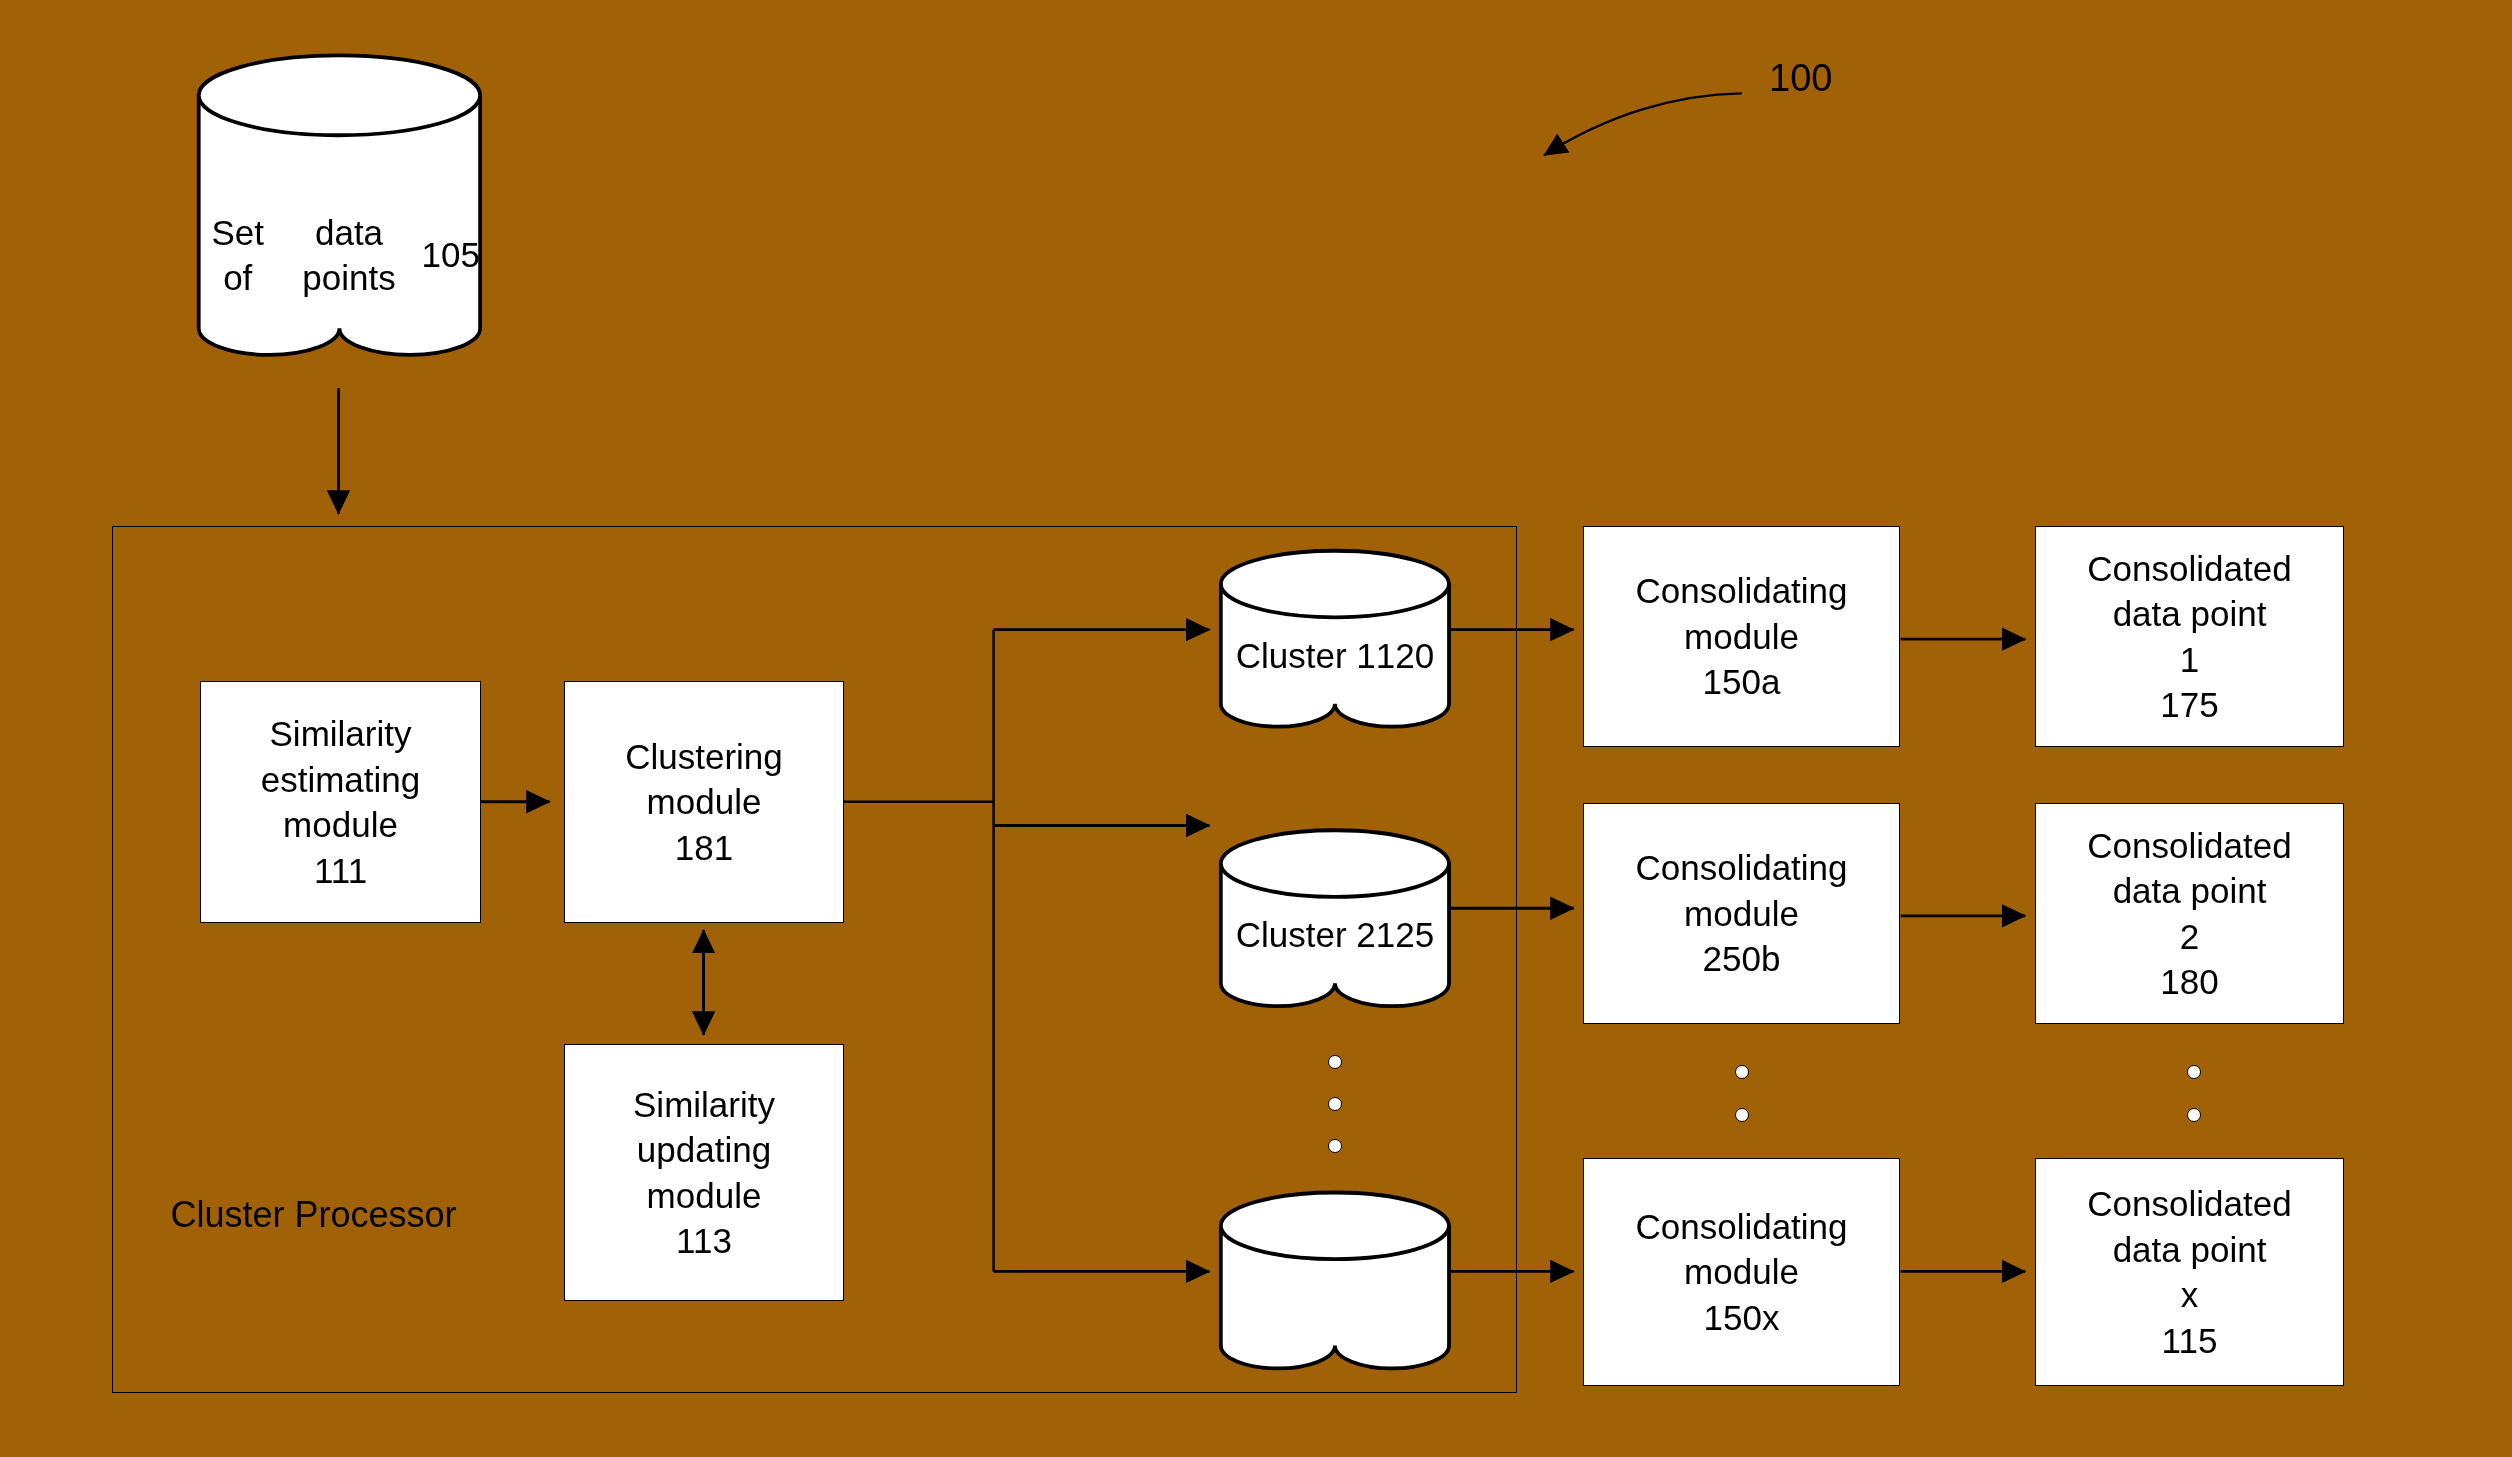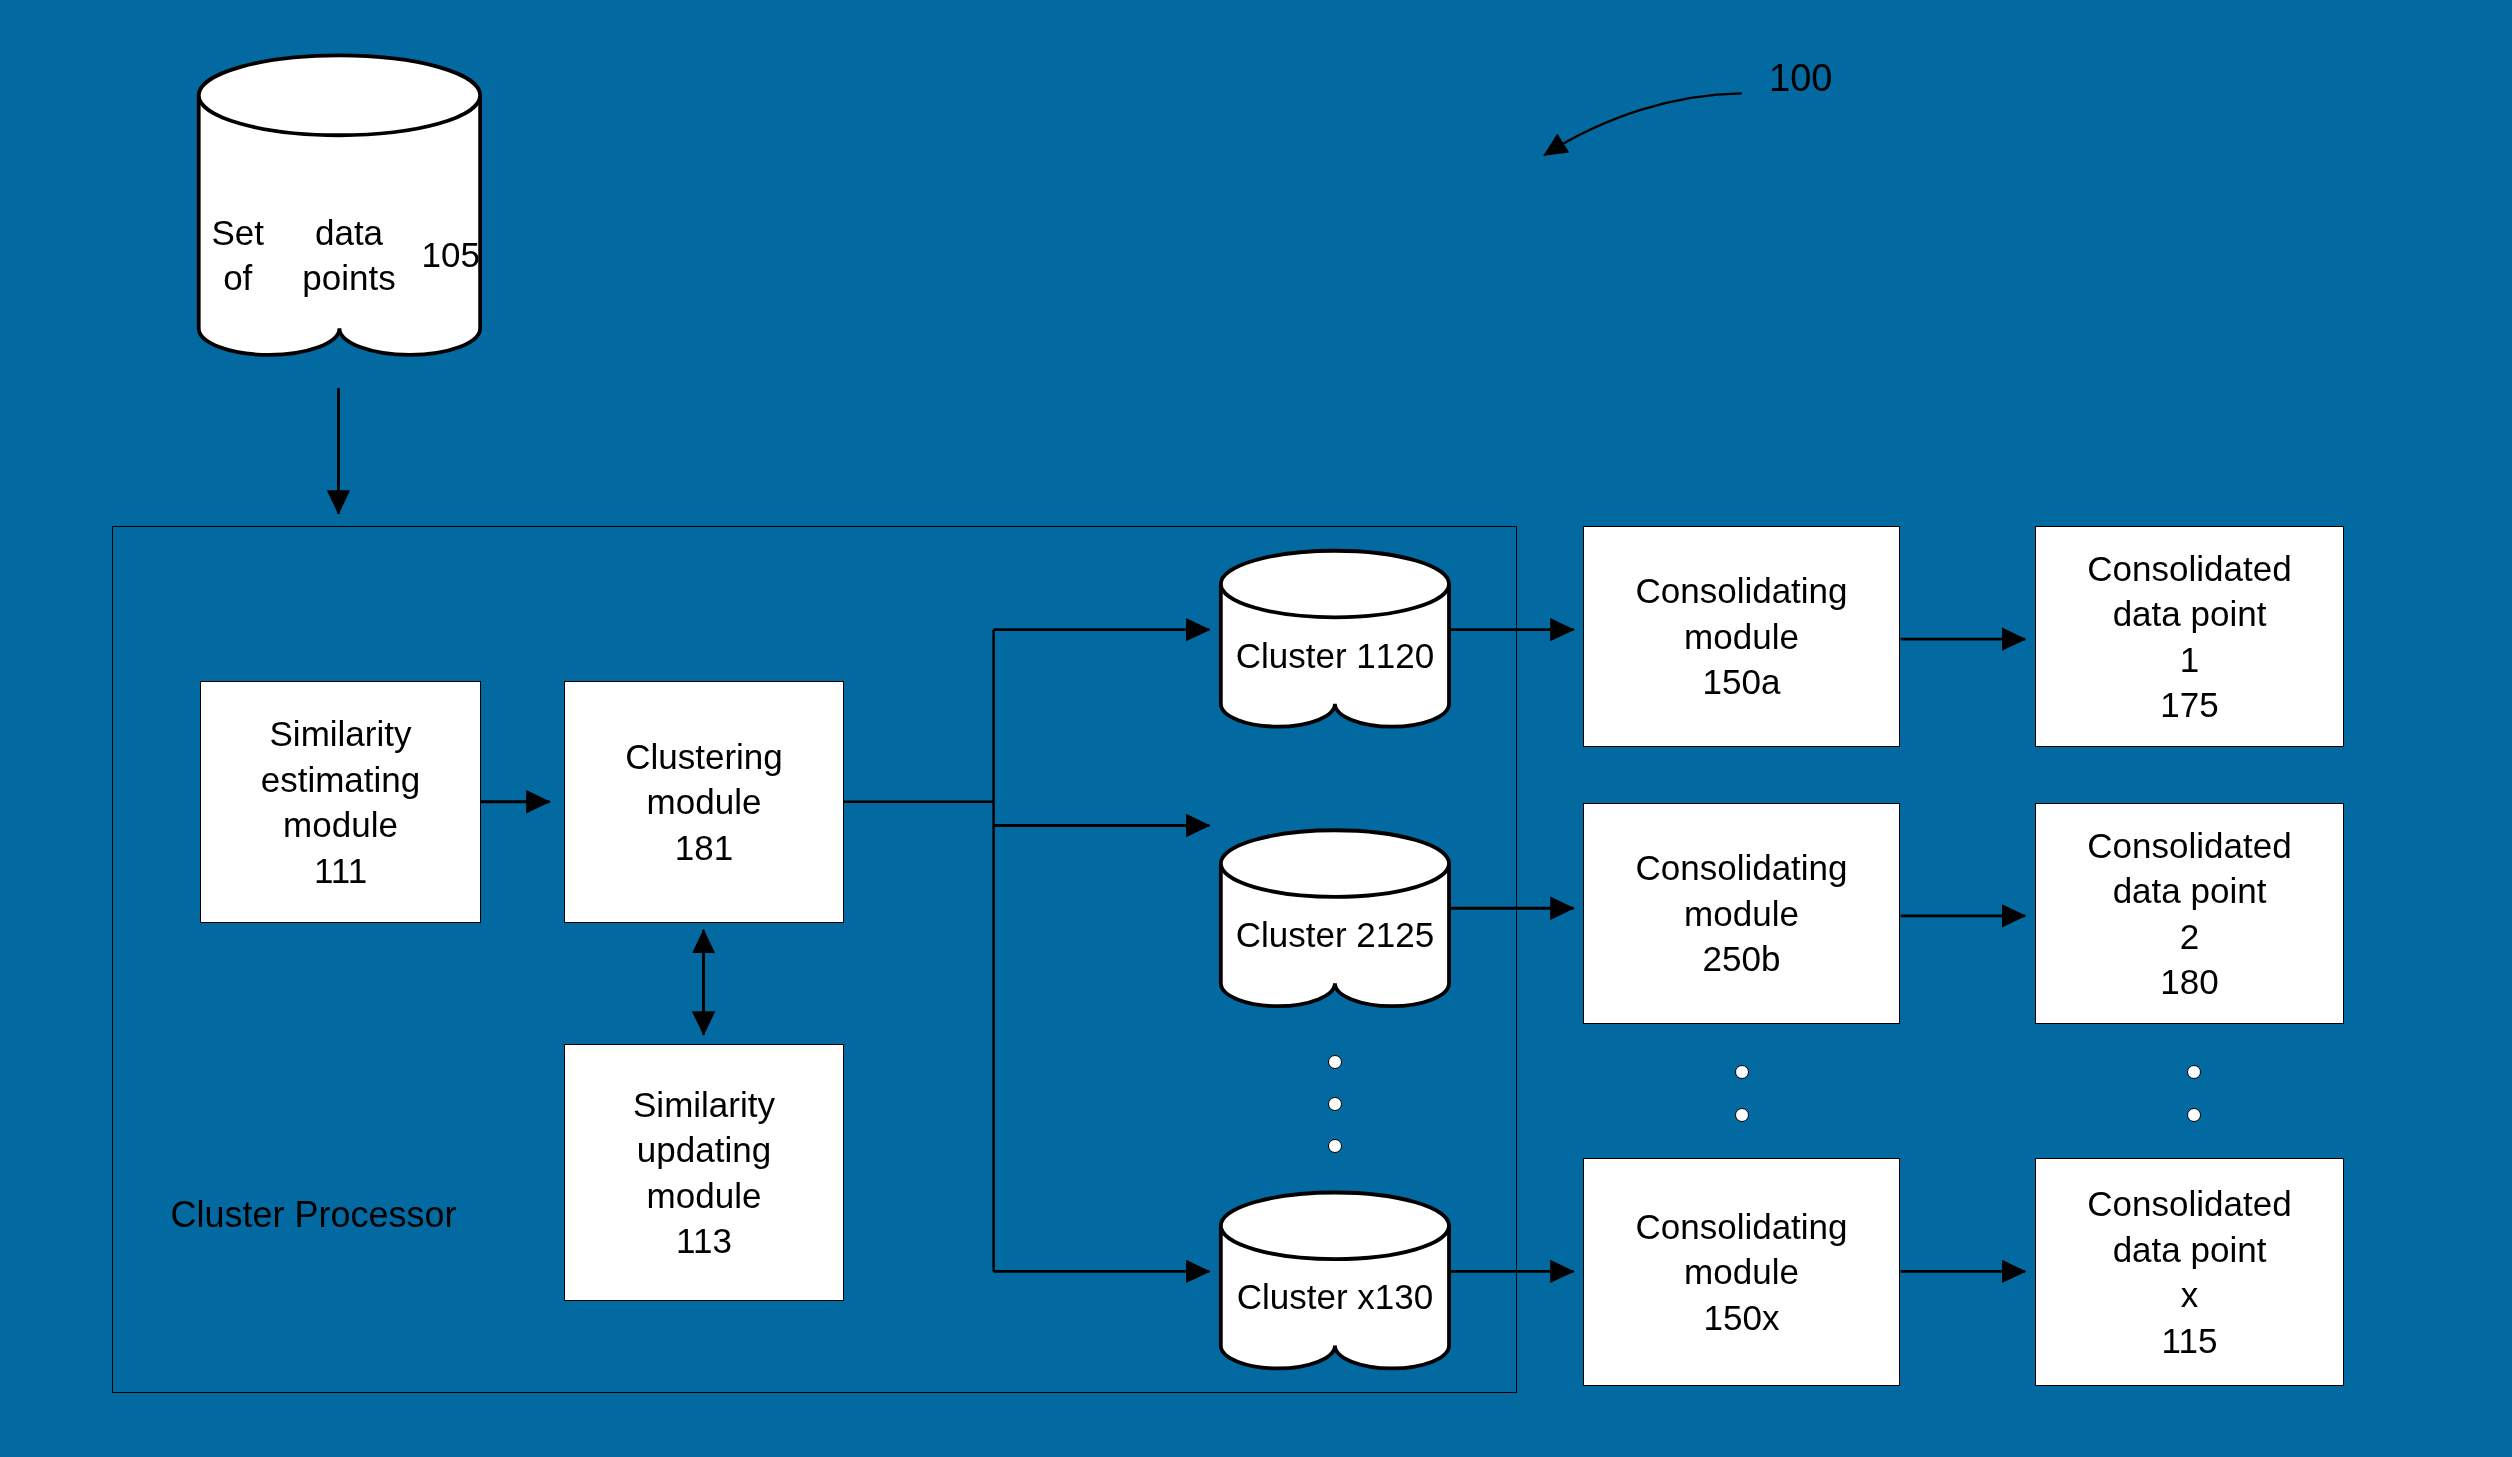--- a/index.html
+++ b/index.html
@@ -4,21 +4,21 @@
 <style>
   html, body {
     margin: 0;
     padding: 0;
     background: #ffffff;
   }
   #page {
     position: relative;
     width: 2512px;
     height: 1458px;
-    background: #0369a1;
+    background: #a16207;
     font-family: "Liberation Sans", sans-serif;
     color: #000000;
     overflow: hidden;
   }
   #vectors {
     position: absolute;
     left: 0;
     top: 0;
     width: 2512px;
     height: 1458px;
@@ -207,26 +207,20 @@
     </div>
   </div>
 
   <div class="cyl" style="left:1221px; top:830px; width:228px; height:176px;">
     <div class="cyl-label" style="top:52px; height:105px;">
       <span class="line">Cluster 2</span>
       <span class="line">125</span>
     </div>
   </div>
 
-  <div class="cyl" style="left:1221px; top:1192px; width:228px; height:176px;">
-    <div class="cyl-label" style="top:52px; height:105px;">
-      <span class="line">Cluster x</span>
-      <span class="line">130</span>
-    </div>
-  </div>
 
   <div class="vdots" style="left:1328px; top:1055px; gap:27.6px;">
     <i></i>
       <i></i>
       <i></i>
   </div>
 
   <div class="node boxnode" style="left:1583px; top:526px; width:317px; height:221px;">
     <span class="line">Consolidating</span>
     <span class="line">module</span>

